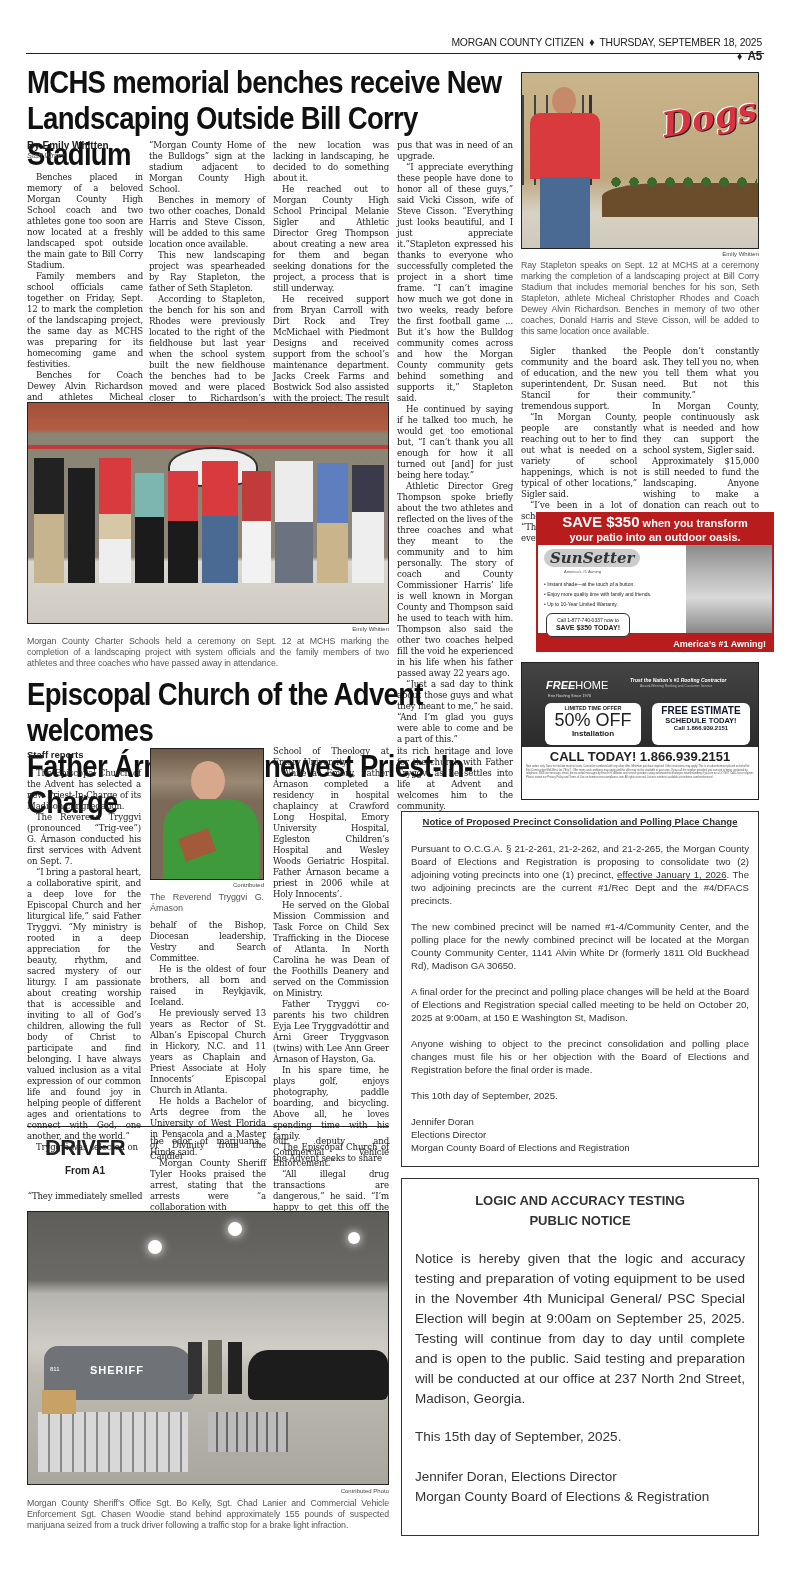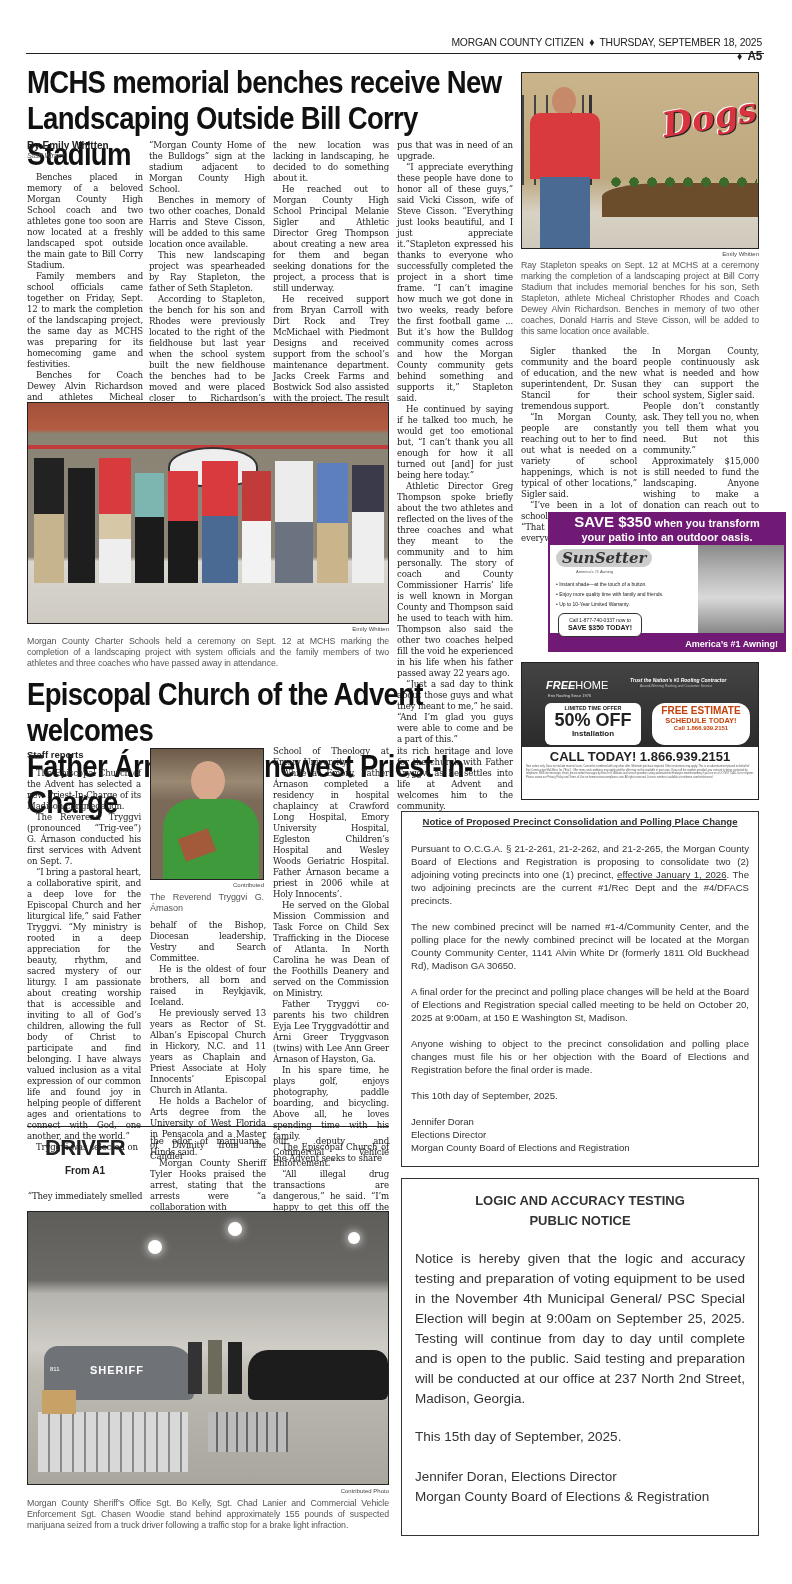--- a/index.html
+++ b/index.html
@@ -75,22 +75,22 @@
 </div>
 <div class="abs credit" style="left:521px;top:251px;width:238px">Emily Whitten</div>
 <div class="abs cap" style="left:521px;top:260px;width:238px">Ray Stapleton speaks on Sept. 12 at MCHS at a ceremony marking the completion of a landscaping project at Bill Corry Stadium that includes memorial benches for his son, Seth Stapleton, athlete Micheal Christopher Rhodes and Coach Dewey Alvin Richardson. Benches in memory of two other coaches, Donald Harris and Steve Cisson, will be added to this same location once available.</div>
 
 <div class="abs col" style="left:521px;top:346px;width:116px">
   <p>Sigler thanked the community and the board of education, and the new superintendent, Dr. Susan Stancil for their tremendous support.</p>
   <p>“In Morgan County, people are constantly reaching out to her to find out what is needed on a variety of school happenings, which is not typical of other locations,” Sigler said.</p>
   <p>“I’ve been in a lot of school systems,” she said. “That doesn’t happen everywhere.</p>
 </div>
 <div class="abs col" style="left:643px;top:346px;width:116px">
+  <p style="text-indent:0">People don’t constantly ask. They tell you no, when you tell them what you need. But not this community.”</p>
   <p>In Morgan County, people continuously ask what is needed and how they can support the school system, Sigler said.</p>
-  <p style="text-indent:0">People don’t constantly ask. They tell you no, when you tell them what you need. But not this community.”</p>
   <p>Approximately $15,000 is still needed to fund the landscaping. Anyone wishing to make a donation can reach out to Stapleton at 706-818-2100.</p>
 </div>
 
 <div class="abs photo" style="left:27px;top:402px;width:362px;height:222px;background:linear-gradient(180deg,#a2513a 0%,#b35c43 12%,#8a8475 14%,#8d8678 70%,#d9d6cf 72%,#cfcbc2 100%)">
   <div class="abs" style="left:0;top:42px;width:362px;height:4px;background:#c23b3b"></div>
   <div class="abs" style="left:140px;top:44px;width:90px;height:40px;background:#eee;border-radius:50% 50% 40% 40%;border:2px solid #333"></div>
   <div class="abs" style="left:6px;top:50px;width:350px;height:130px;display:flex;gap:4px;align-items:flex-end">
     <div style="width:30px;height:125px;background:linear-gradient(#222 45%,#c6b48f 45%)"></div>
     <div style="width:28px;height:115px;background:#1e1e1e"></div>
     <div style="width:32px;height:125px;background:linear-gradient(#d93a3e 45%,#d6c8a6 45%,#d6c8a6 65%,#eee 65%)"></div>
@@ -99,21 +99,21 @@
     <div style="width:36px;height:122px;background:linear-gradient(#d93a3e 45%,#4a6a93 45%)"></div>
     <div style="width:30px;height:112px;background:linear-gradient(#c23b3b 45%,#f2f2f2 45%)"></div>
     <div style="width:38px;height:122px;background:linear-gradient(#ececec 50%,#6c7380 50%)"></div>
     <div style="width:32px;height:120px;background:linear-gradient(#5d7fbf 50%,#c9b48c 50%)"></div>
     <div style="width:32px;height:118px;background:linear-gradient(#3a3a4a 40%,#eee 40%)"></div>
   </div>
 </div>
 <div class="abs credit" style="left:27px;top:626px;width:362px">Emily Whitten</div>
 <div class="abs cap" style="left:27px;top:636px;width:362px">Morgan County Charter Schools held a ceremony on Sept. 12 at MCHS marking the completion of a landscaping project with system officials and the family members of two athletes and three coaches who have passed away in attendance.</div>
 
-<div class="abs" style="left:548px;top:512px;width:238px;height:140px;background:#701a75;font-family:'Liberation Sans',sans-serif;color:#fff">
+<div class="abs" style="left:536px;top:512px;width:238px;height:140px;background:#b91c1c;font-family:'Liberation Sans',sans-serif;color:#fff">
   <div style="text-align:center;font-weight:bold;font-size:11px;line-height:14px;padding-top:3px">
     <span style="font-size:15px">SAVE $350</span><span> when you transform</span><br>
     <span>your patio into an outdoor oasis.</span>
   </div>
   <div class="abs" style="left:2px;top:33px;width:234px;height:88px;background:#fff;color:#222">
     <div class="abs" style="left:6px;top:4px;font-family:'DejaVu Serif',serif;font-style:italic;font-weight:bold;font-size:15px;color:#333;background:#ccc;border-radius:12px;padding:0 6px">SunSetter</div>
     <div class="abs" style="left:26px;top:24px;font-size:4px;color:#555">America’s #1 Awning</div>
     <div class="abs" style="left:6px;top:34px;font-size:5px;line-height:10px">
       <div>• <span>Instant shade—at the touch of a button.</span></div>
       <div>• <span>Enjoy more quality time with family and friends.</span></div>
@@ -129,24 +129,24 @@
 </div>
 
 <div class="abs" style="left:521px;top:662px;width:238px;height:138px;border:1px solid #222;font-family:'Liberation Sans',sans-serif;background:#fff">
   <div class="abs" style="left:0;top:0;width:236px;height:84px;background:linear-gradient(180deg,#444 0%,#2b2b2b 100%)"></div>
   <div class="abs" style="left:24px;top:16px;color:#fff;font-size:11px"><b style="font-style:italic">FREE</b><span>HOME</span></div>
   <div class="abs" style="left:26px;top:30px;color:#ddd;font-size:4px">Erie Roofing Since 1976</div>
   <div class="abs" style="left:108px;top:14px;color:#fff;font-size:5px;font-weight:bold;font-style:italic">Trust the Nation’s #1 Roofing Contractor</div>
   <div class="abs" style="left:118px;top:21px;color:#bbb;font-size:3.5px">Award-Winning Roofing and Customer Service</div>
   <div class="abs" style="left:23px;top:40px;width:96px;height:42px;background:#fff;border-radius:6px;text-align:center;color:#222">
     <div style="font-size:5.5px;font-weight:bold;padding-top:2px">LIMITED TIME OFFER</div>
-    <div style="font-size:18px;font-weight:700;line-height:18px">50% OFF</div>
+    <div style="font-size:18px;font-weight:400;line-height:18px">50% OFF</div>
     <div style="font-size:8px;font-weight:bold">Installation</div>
   </div>
-  <div class="abs" style="left:130px;top:40px;width:98px;height:42px;background:#fff;border-radius:13px;text-align:center;color:#c2410c">
+  <div class="abs" style="left:130px;top:40px;width:98px;height:42px;background:#fff;border-radius:6px;text-align:center;color:#0f172a">
     <div style="font-size:10px;font-weight:900;padding-top:2px">FREE ESTIMATE</div>
     <div style="font-size:7.5px;font-weight:900">SCHEDULE TODAY!</div>
     <div style="font-size:6px;font-weight:bold">Call 1.866.939.2151</div>
   </div>
   <div class="abs" style="left:0;top:86px;width:236px;text-align:center;font-size:13px;font-weight:900;color:#222">CALL TODAY! 1.866.939.2151</div>
   <div class="abs" style="left:4px;top:102px;width:228px;font-size:2.6px;line-height:3.6px;color:#555">New orders only. Does not include material costs. Cannot be combined with any other offer. Minimum purchase required. Other restrictions may apply. This is an advertisement placed on behalf of Erie Construction Mid-West, Inc (“Erie”). Offer terms and conditions may apply and the offer may not be available in your area. If you call the number provided, you consent to being contacted by telephone, SMS text message, email, pre-recorded messages by Erie or its affiliates and service providers using automated technologies notwithstanding if you are on a DO NOT CALL list or register. Please review our Privacy Policy and Terms of Use on homeservicescompliance.com. All rights reserved. License numbers available at eriehome.com/erielicenses/</div>
 </div>
 
 <div class="abs hed" style="left:27px;top:676px;width:560px">
   <div>Episcopal Church of the Advent welcomes</div>

